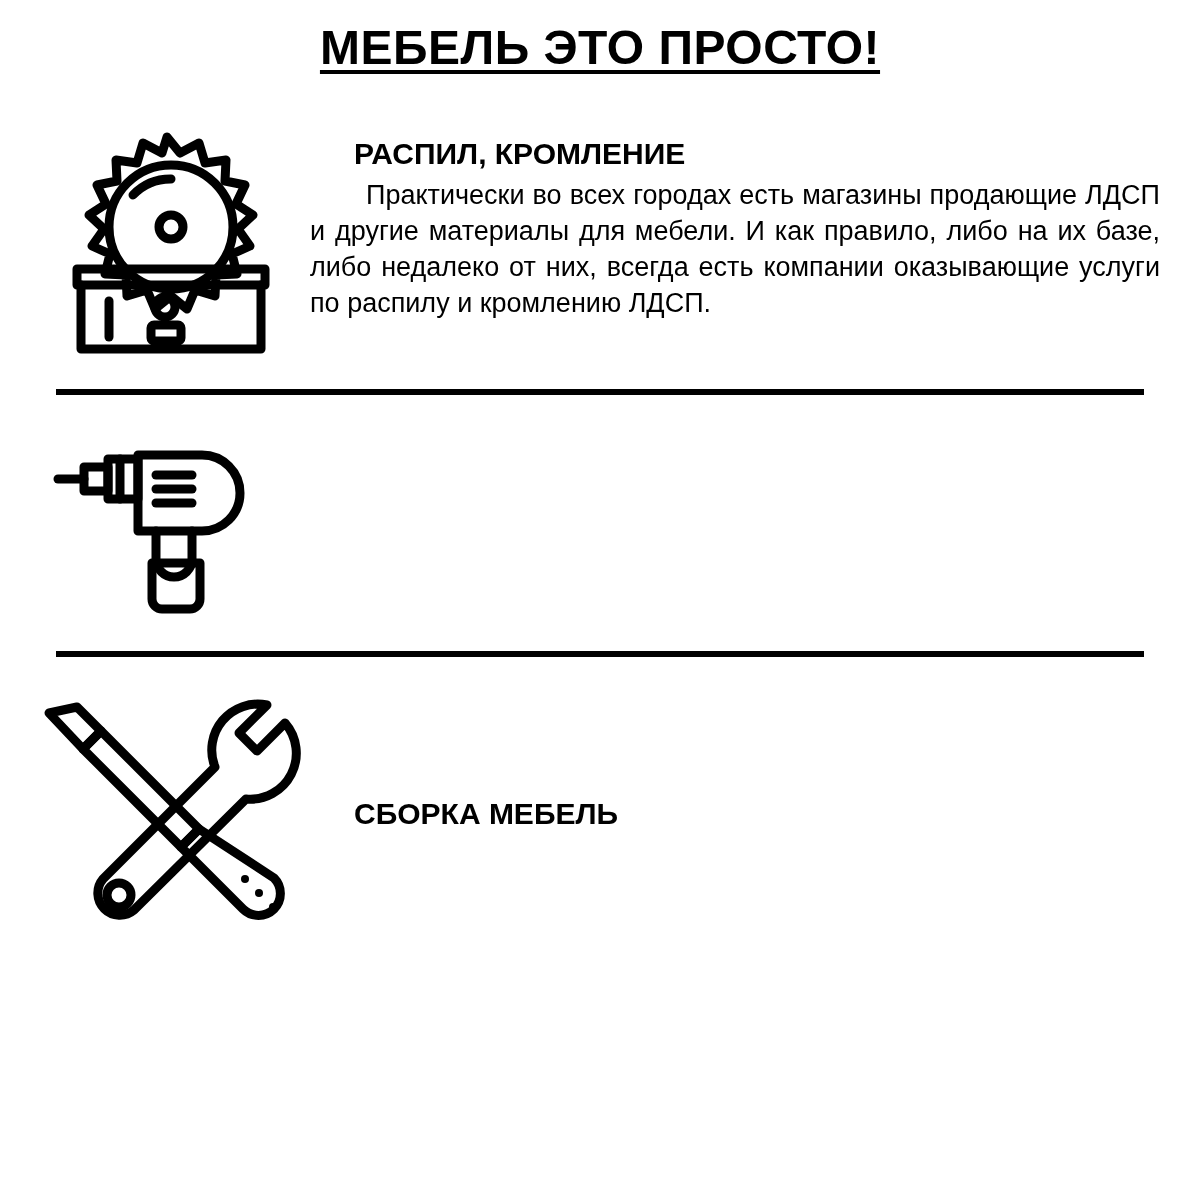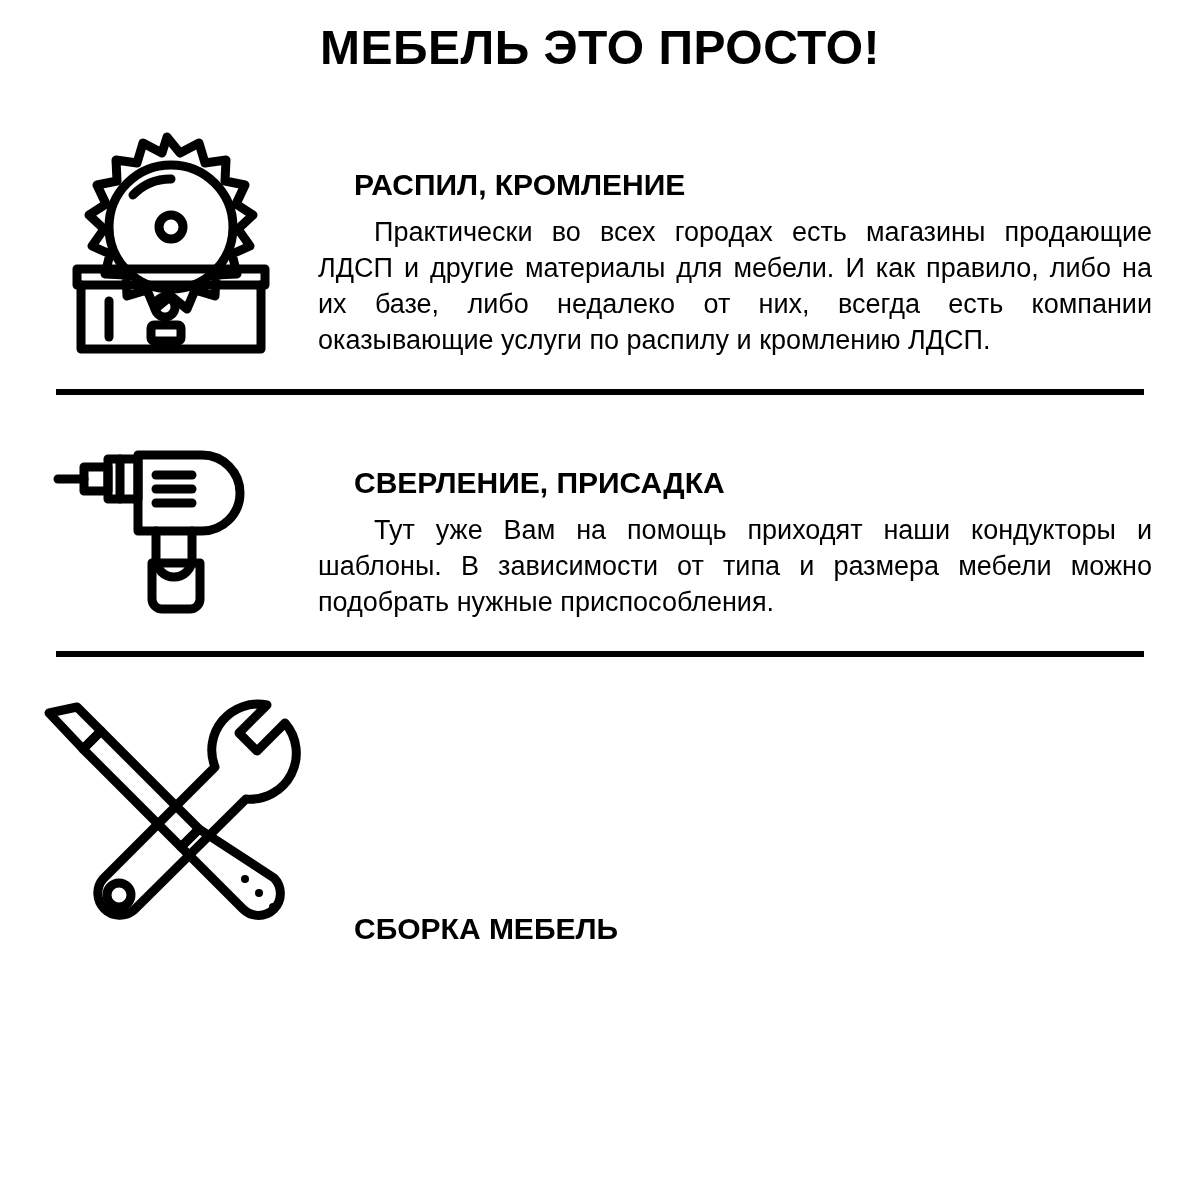--- a/index.html
+++ b/index.html
@@ -19,28 +19,29 @@
     height: 1200px;
     position: relative;
     box-sizing: border-box;
     padding: 0;
   }
   .main-title {
     text-align: center;
     font-size: 48px;
     font-weight: bold;
     letter-spacing: 0.5px;
+    text-decoration: underline;
     text-underline-offset: 6px;
     text-decoration-thickness: 4px;
     margin: 22px 0 8px 0;
     line-height: 1.1;
   }
   .section {
     display: flex;
-    align-items: flex-end;
+    align-items: center;
     padding: 0 28px 0 28px;
     box-sizing: border-box;
   }
   .icon-col {
     width: 278px;
     min-width: 278px;
     display: flex;
     align-items: flex-start;
     justify-content: center;
     padding-top: 34px;
@@ -56,21 +57,21 @@
     font-weight: bold;
     margin: 8px 0 6px 48px;
     line-height: 1.2;
   }
   .section-body {
     font-size: 27px;
     line-height: 1.33;
     text-align: justify;
     text-justify: inter-word;
     text-indent: 56px;
-    margin: 12px;
+    margin: 4px;
   }
   .divider {
     height: 6px;
     background: #000;
     margin: 18px 56px 16px 56px;
   }
   .sec1 .icon-col { padding-top: 26px; }
   .sec2 .icon-col { padding-top: 22px; }
   .sec3 .icon-col { padding-top: 18px; }
   svg { display: block; }
@@ -124,24 +125,20 @@
           <path d="M104 42 H140"></path>
           <path d="M104 56 H140"></path>
           <path d="M104 70 H140"></path>
 
           <path d="M104 98 v28 a18 18 0 0 0 18 18 h0 a18 18 0 0 0 18 -18 V98"></path>
 
           <path d="M100 130 h48 v36 a10 10 0 0 1 -10 10 h-28 a10 10 0 0 1 -10 -10 Z"></path>
         </svg>
       </span>
     </div>
-    <div class="text-col">
-      <div class="section-title">СВЕРЛЕНИЕ, ПРИСАДКА</div>
-      <p class="section-body">Тут уже Вам на помощь приходят наши кондукторы и шаблоны. В зависимости от типа и размера мебели можно подобрать нужные приспособления.</p>
-    </div>
   </div>
 
   <div class="divider"></div>
 
   <div class="section sec3">
     <div class="icon-col">
       <span>
         <svg width="272" height="262" viewBox="0 0 272 262" fill="none" stroke="#000" stroke-width="9" stroke-linejoin="round" stroke-linecap="round">
 
           <path d="M18 22 L46 16 L70 40 L52 58 Z"></path>

